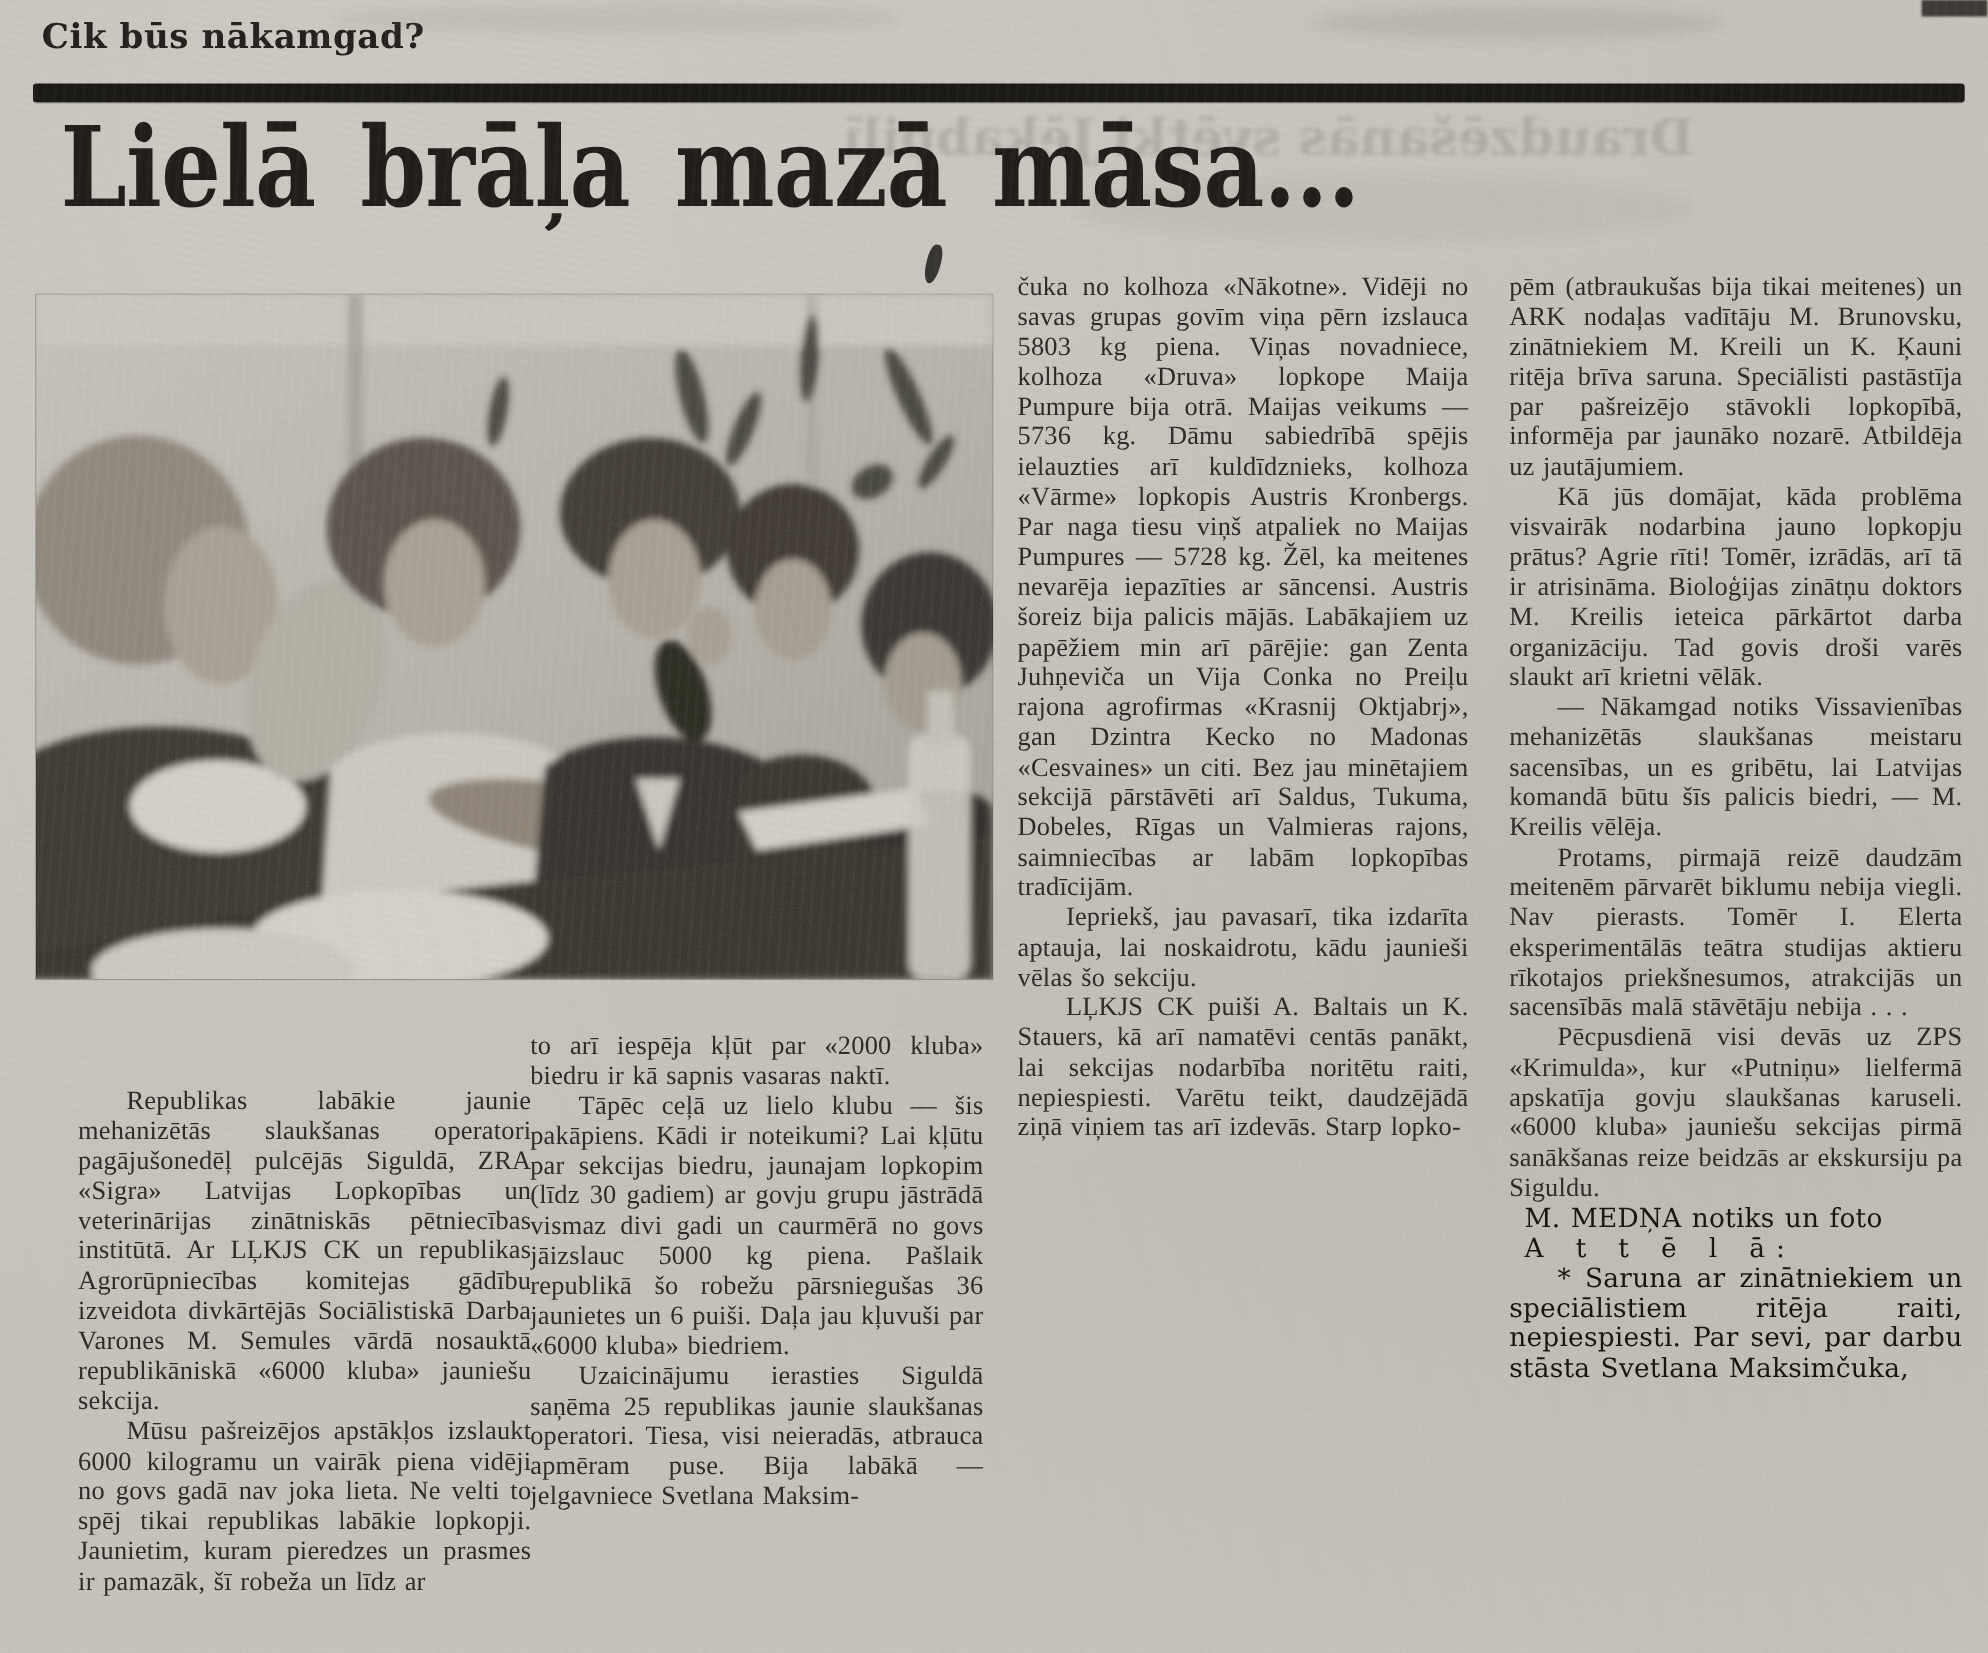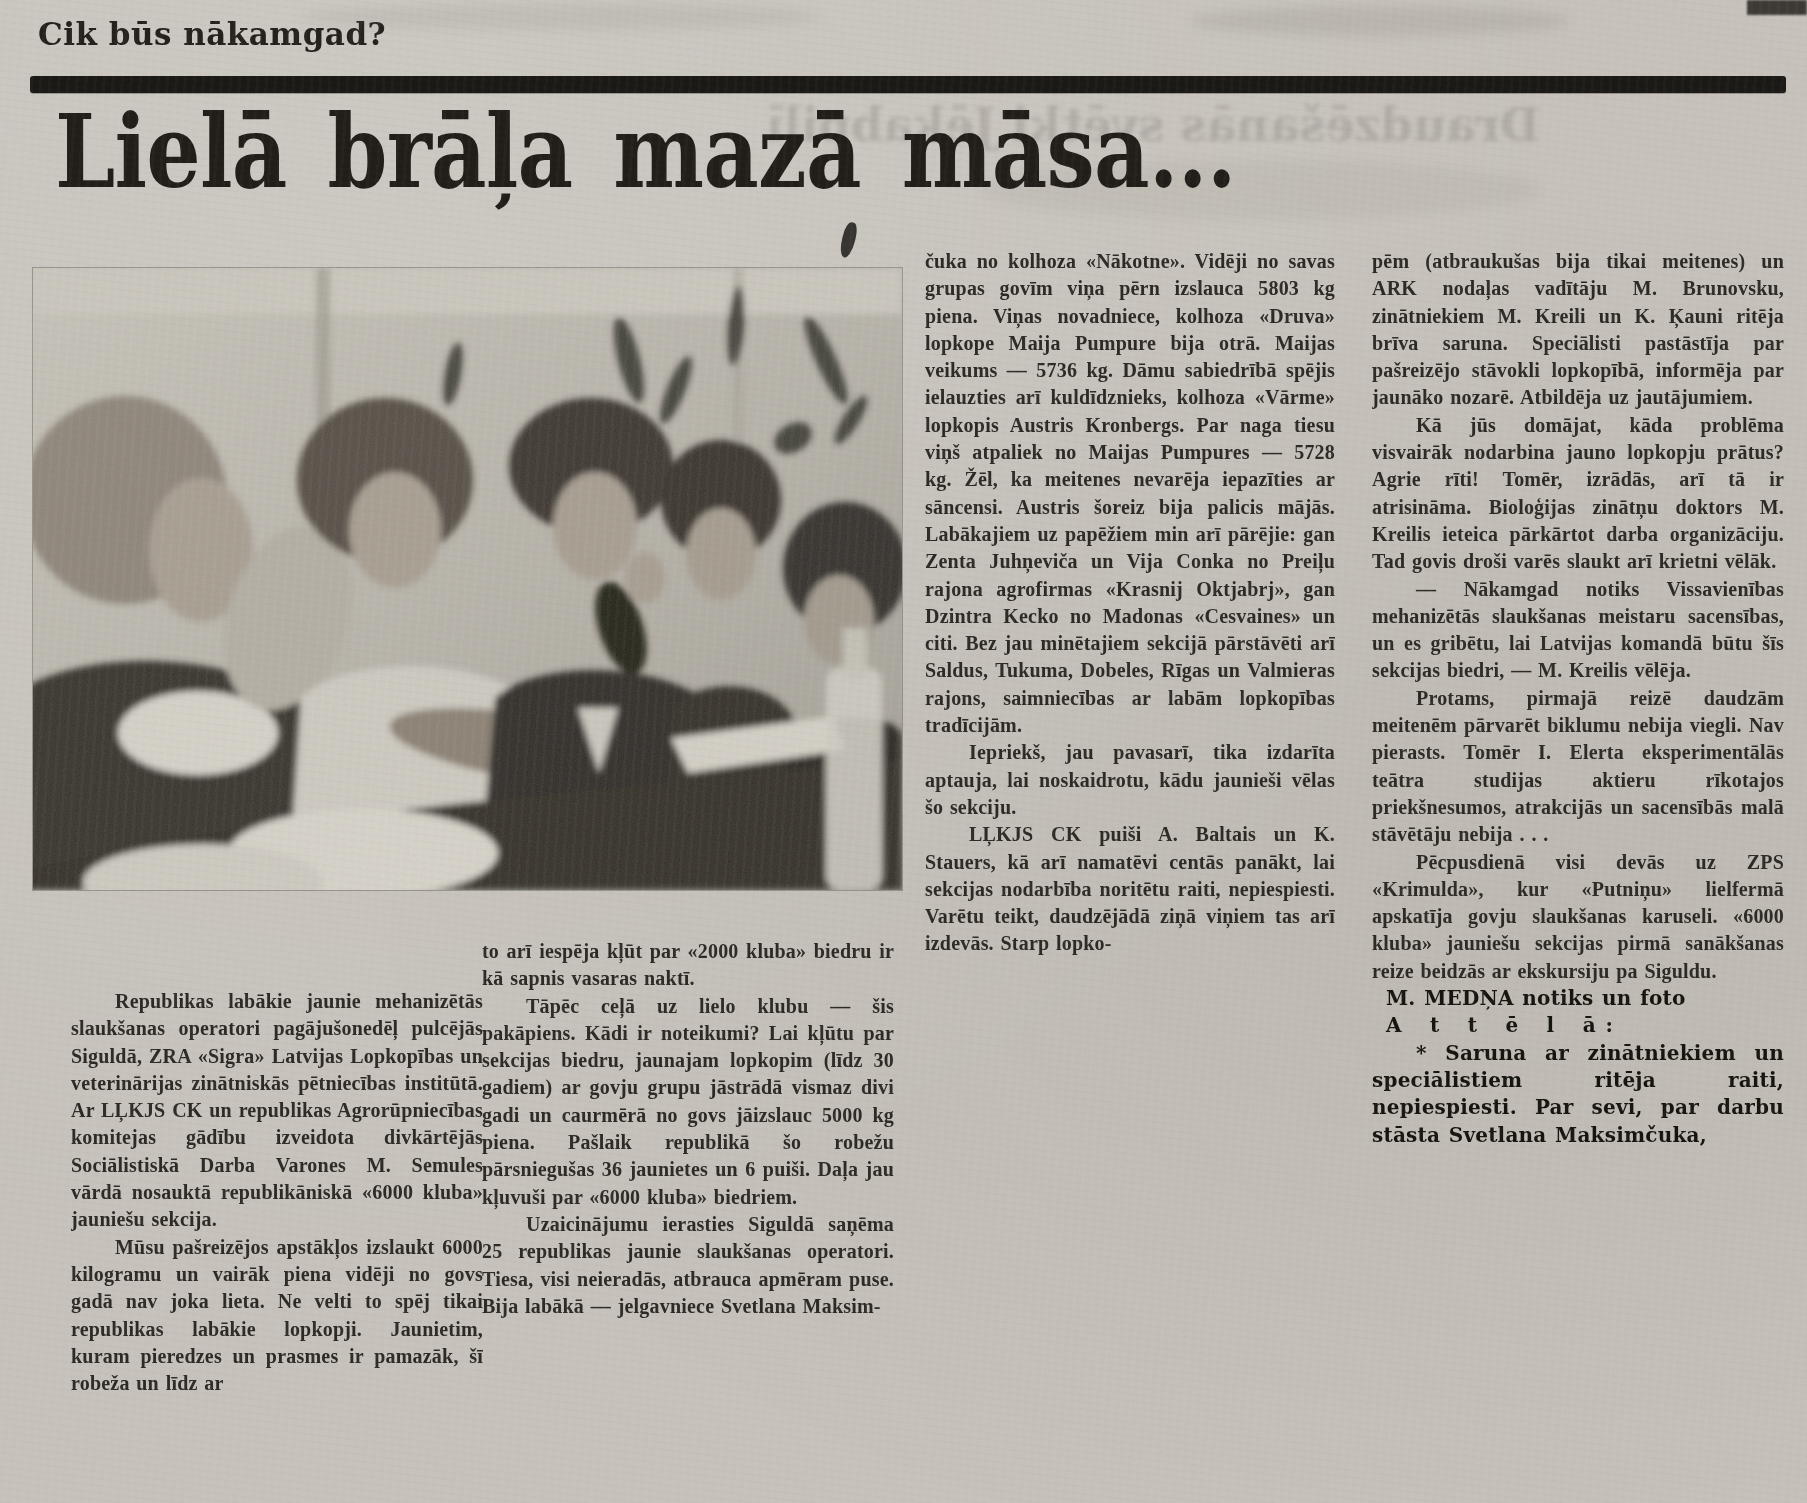--- a/index.html
+++ b/index.html
@@ -53,21 +53,21 @@
   .smudge.s3{left:980px;top:160px;width:560px;height:60px;opacity:.07;}
   .ink-corner{position:absolute;left:1747px;top:0;width:60px;height:15px;background:#26231f;opacity:.85;filter:blur(1px);}
   .ink-blot{position:absolute;left:842px;top:222px;width:13px;height:36px;background:#1d1b17;border-radius:50% 50% 60% 60%;transform:rotate(14deg);opacity:.85;}
   .photo{
     position:absolute;left:33px;top:268px;width:869px;height:622px;
     background:#b9b5ac;overflow:hidden;
     box-shadow:0 0 0 1px rgba(60,56,50,.35);
   }
   .col{
     position:absolute;
-    font-size:20px;line-height:27.3px;font-weight:bold;
+    font-size:24px;line-height:27.3px;font-weight:normal;
     color:#2d2a26;text-align:justify;letter-spacing:.2px;word-spacing:1.5px;
     overflow:hidden;
   }
   .col p{margin:0;}
   .p-indent{text-indent:44px;}
   .p-small-indent{text-indent:14px;}
   .p-bold{font-family:"DejaVu Serif", serif;color:#16140f;}
   .p-attela{letter-spacing:10px;}
   .col1{left:45px;top:988px;width:412px;height:560px;margin-left:26px;}
   .col2{left:482px;top:938px;width:412px;height:560px;}
@@ -190,21 +190,21 @@
 
   <div class="col col3">
     <p>čuka no kolhoza «Nākotne». Vidēji no savas grupas govīm viņa pērn izslauca 5803 kg piena. Viņas novadniece, kolhoza «Druva» lopkope Maija Pumpure bija otrā. Maijas veikums — 5736 kg. Dāmu sabiedrībā spējis ielauzties arī kuldīdznieks, kolhoza «Vārme» lopkopis Austris Kronbergs. Par naga tiesu viņš atpaliek no Maijas Pumpures — 5728 kg. Žēl, ka meitenes nevarēja iepazīties ar sāncensi. Austris šoreiz bija palicis mājās. Labākajiem uz papēžiem min arī pārējie: gan Zenta Juhņeviča un Vija Conka no Preiļu rajona agrofirmas «Krasnij Oktjabrj», gan Dzintra Kecko no Madonas «Cesvaines» un citi. Bez jau minētajiem sekcijā pārstāvēti arī Saldus, Tukuma, Dobeles, Rīgas un Valmieras rajons, saimniecības ar labām lopkopības tradīcijām.</p>
     <p class="p-indent">Iepriekš, jau pavasarī, tika izdarīta aptauja, lai noskaidrotu, kādu jaunieši vēlas šo sekciju.</p>
     <p class="p-indent">LĻKJS CK puiši A. Baltais un K. Stauers, kā arī namatēvi centās panākt, lai sekcijas nodarbība noritētu raiti, nepiespiesti. Varētu teikt, daudzējādā ziņā viņiem tas arī izdevās. Starp lopko-</p>
   </div>
 
   <div class="col col4">
     <p>pēm (atbraukušas bija tikai meitenes) un ARK nodaļas vadītāju M. Brunovsku, zinātniekiem M. Kreili un K. Ķauni ritēja brīva saruna. Speciālisti pastāstīja par pašreizējo stāvokli lopkopībā, informēja par jaunāko nozarē. Atbildēja uz jautājumiem.</p>
     <p class="p-indent">Kā jūs domājat, kāda problēma visvairāk nodarbina jauno lopkopju prātus? Agrie rīti! Tomēr, izrādās, arī tā ir atrisināma. Bioloģijas zinātņu doktors M. Kreilis ieteica pārkārtot darba organizāciju. Tad govis droši varēs slaukt arī krietni vēlāk.</p>
-    <p class="p-indent">— Nākamgad notiks Vissavienības mehanizētās slaukšanas meistaru sacensības, un es gribētu, lai Latvijas komandā būtu šīs sekcijas biedri, — M. Kreilis vēlēja.</p>
+    <p class="p-indent">— Nākamgad notiks Vissavienības mehanizētās slaukšanas meistaru sacensības, un es gribētu, lai Latvijas komandā būtu šīs palicis biedri, — M. Kreilis vēlēja.</p>
     <p class="p-indent">Protams, pirmajā reizē daudzām meitenēm pārvarēt biklumu nebija viegli. Nav pierasts. Tomēr I. Elerta eksperimentālās teātra studijas aktieru rīkotajos priekšnesumos, atrakcijās un sacensībās malā stāvētāju nebija . . .</p>
     <p class="p-indent">Pēcpusdienā visi devās uz ZPS «Krimulda», kur «Putniņu» lielfermā apskatīja govju slaukšanas karuseli. «6000 kluba» jauniešu sekcijas pirmā sanākšanas reize beidzās ar ekskursiju pa Siguldu.</p>
     <p class="p-small-indent p-bold">M. MEDŅA notiks un foto</p>
     <p class="p-small-indent p-bold p-attela">A t t ē l ā:</p>
     <p class="p-indent p-bold">* Saruna ar zinātniekiem un speciālistiem ritēja raiti, nepiespiesti. Par sevi, par darbu stāsta Svetlana Maksimčuka,</p>
   </div>
 
   <div class="grain"></div>
 </div>
 

